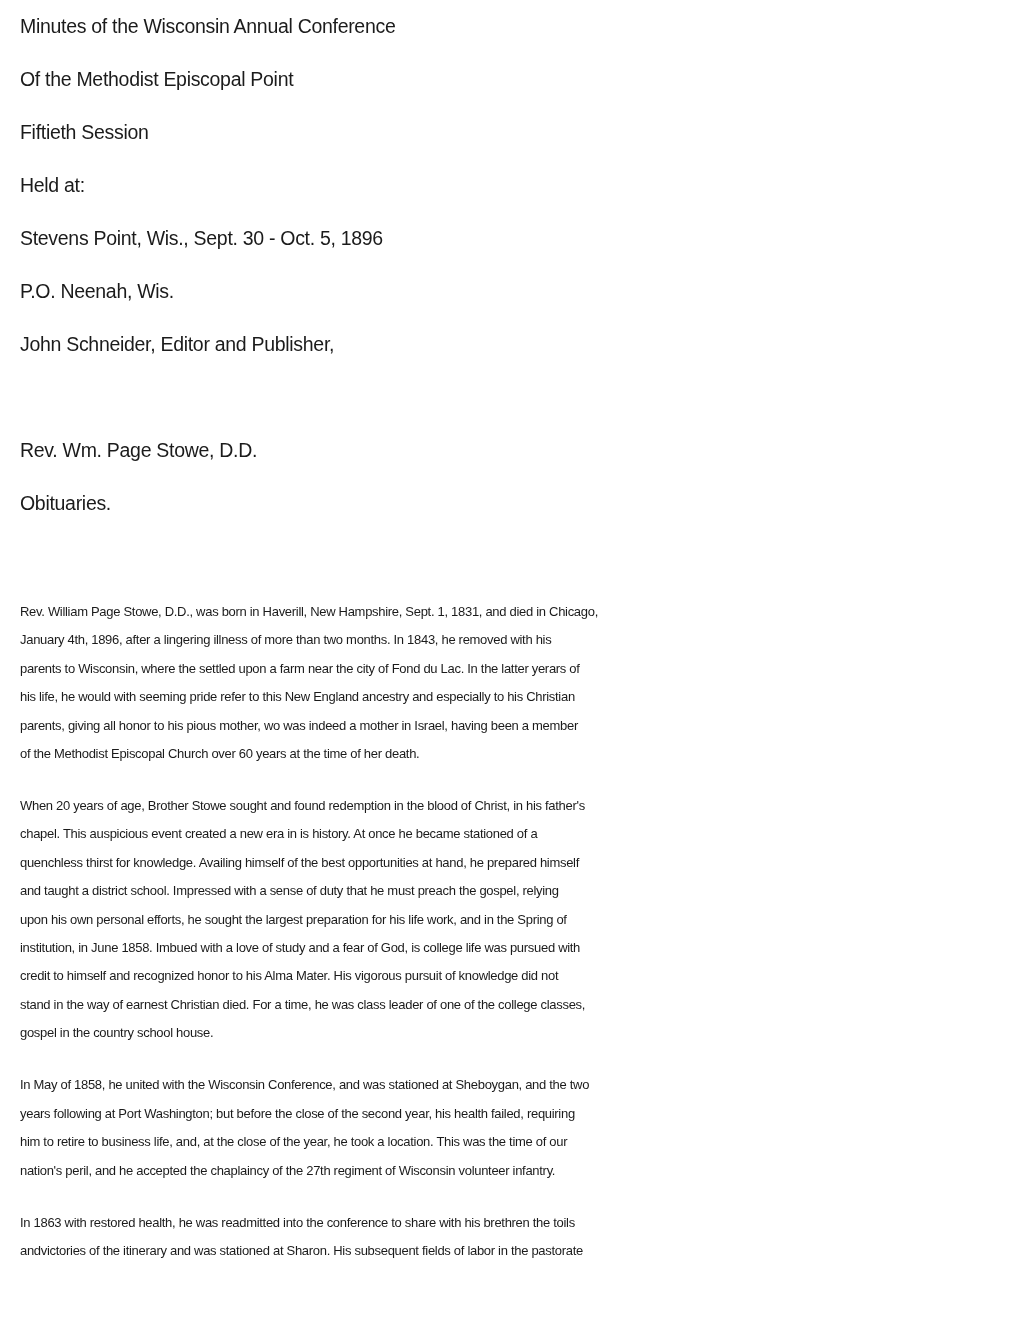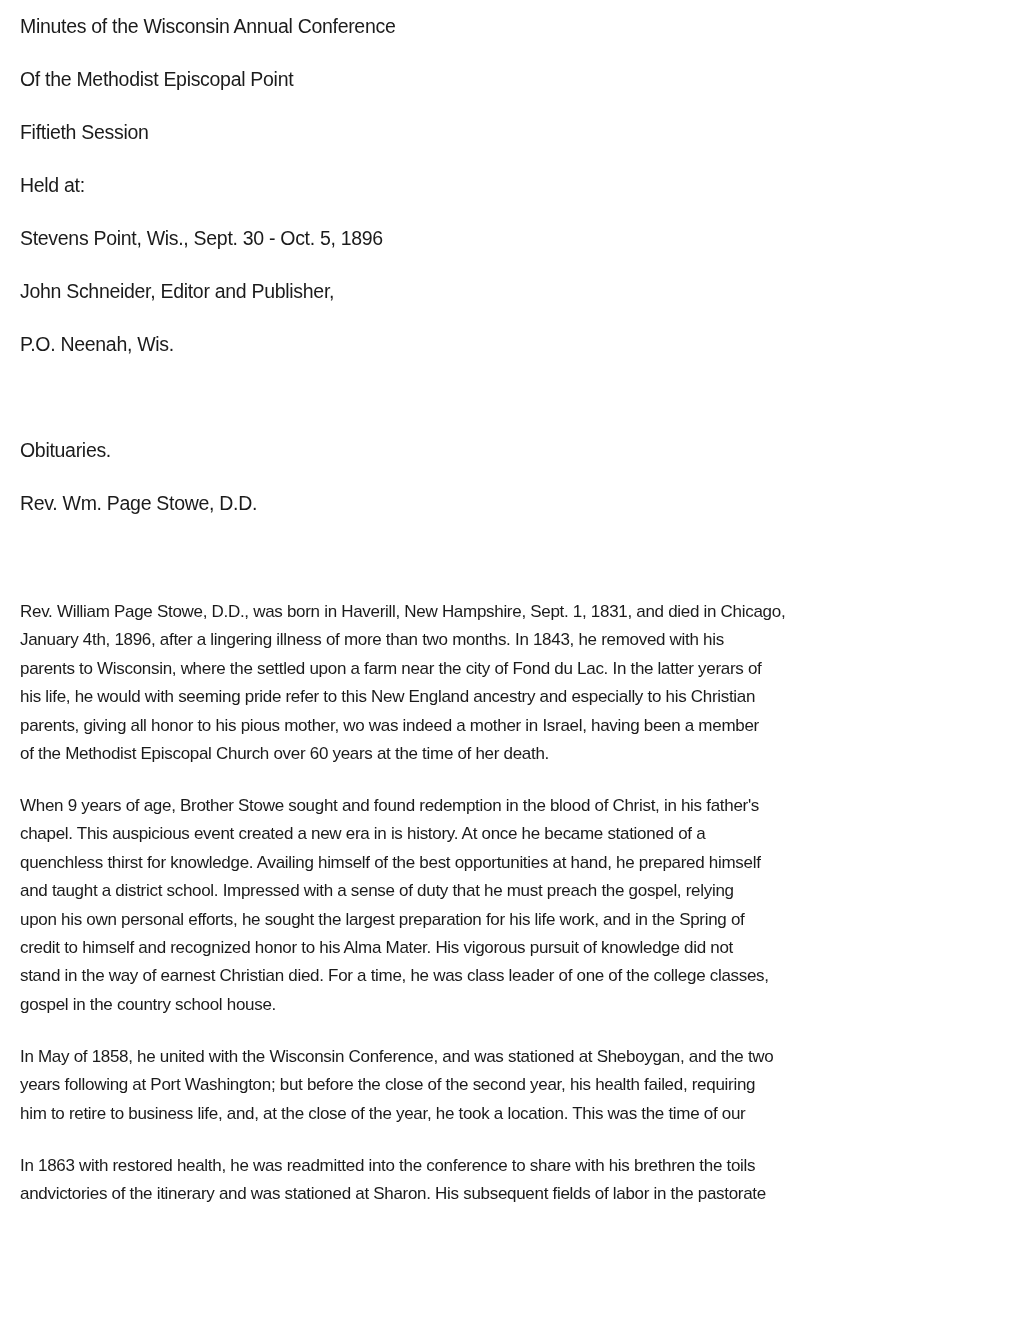--- a/index.html
+++ b/index.html
@@ -27,73 +27,75 @@
     letter-spacing: -0.3px;
     white-space: nowrap;
     margin: 0 0 24.6px 0;
   }
   .spacer-a { height: 53px; }
   .spacer-b { height: 56px; }
   .paragraph {
     margin: 0 0 23.6px 0;
   }
   .text-line {
-    font-size: 17px;
+    font-size: 13px;
     line-height: 28.4px;
     letter-spacing: -0.3px;
     white-space: nowrap;
   }
 </style>
 </head>
 <body>
 
 <div class="page">
 
   <div>
     <div class="line">Minutes of the Wisconsin Annual Conference</div>
     <div class="line">Of the Methodist Episcopal Point</div>
     <div class="line">Fiftieth Session</div>
     <div class="line">Held at:</div>
     <div class="line">Stevens Point, Wis., Sept. 30 - Oct. 5, 1896</div>
+    <div class="line">P.O. Neenah, Wis.</div>
     <div class="line">John Schneider, Editor and Publisher,</div>
-    <div class="line">P.O. Neenah, Wis.</div>
   </div>
 
   <div class="spacer-a"></div>
 
   <div>
+    <div class="line">Rev. Wm. Page Stowe, D.D.</div>
     <div class="line">Obituaries.</div>
-    <div class="line">Rev. Wm. Page Stowe, D.D.</div>
   </div>
 
   <div class="spacer-b"></div>
 
   <div>
     <div class="paragraph">
         <div class="text-line">Rev. William Page Stowe, D.D., was born in Haverill, New Hampshire, Sept. 1, 1831, and died in Chicago,</div>
         <div class="text-line">January 4th, 1896, after a lingering illness of more than two months. In 1843, he removed with his</div>
         <div class="text-line">parents to Wisconsin, where the settled upon a farm near the city of Fond du Lac. In the latter yerars of</div>
         <div class="text-line">his life, he would with seeming pride refer to this New England ancestry and especially to his Christian</div>
         <div class="text-line">parents, giving all honor to his pious mother, wo was indeed a mother in Israel, having been a member</div>
         <div class="text-line">of the Methodist Episcopal Church over 60 years at the time of her death.</div>
       </div>
     <div class="paragraph">
-        <div class="text-line">When 9 years of age, Brother Stowe sought and found redemption in the blood of Christ, in his father's</div>
+        <div class="text-line">When 20 years of age, Brother Stowe sought and found redemption in the blood of Christ, in his father's</div>
         <div class="text-line">chapel. This auspicious event created a new era in is history. At once he became stationed of a</div>
         <div class="text-line">quenchless thirst for knowledge. Availing himself of the best opportunities at hand, he prepared himself</div>
         <div class="text-line">and taught a district school. Impressed with a sense of duty that he must preach the gospel, relying</div>
         <div class="text-line">upon his own personal efforts, he sought the largest preparation for his life work, and in the Spring of</div>
+        <div class="text-line">institution, in June 1858. Imbued with a love of study and a fear of God, is college life was pursued with</div>
         <div class="text-line">credit to himself and recognized honor to his Alma Mater. His vigorous pursuit of knowledge did not</div>
         <div class="text-line">stand in the way of earnest Christian died. For a time, he was class leader of one of the college classes,</div>
         <div class="text-line">gospel in the country school house.</div>
       </div>
     <div class="paragraph">
         <div class="text-line">In May of 1858, he united with the Wisconsin Conference, and was stationed at Sheboygan, and the two</div>
         <div class="text-line">years following at Port Washington; but before the close of the second year, his health failed, requiring</div>
         <div class="text-line">him to retire to business life, and, at the close of the year, he took a location. This was the time of our</div>
+        <div class="text-line">nation's peril, and he accepted the chaplaincy of the 27th regiment of Wisconsin volunteer infantry.</div>
       </div>
     <div class="paragraph">
         <div class="text-line">In 1863 with restored health, he was readmitted into the conference to share with his brethren the toils</div>
         <div class="text-line">andvictories of the itinerary and was stationed at Sharon. His subsequent fields of labor in the pastorate</div>
       </div>
   </div>
 
 </div>
 
 </body></html>

